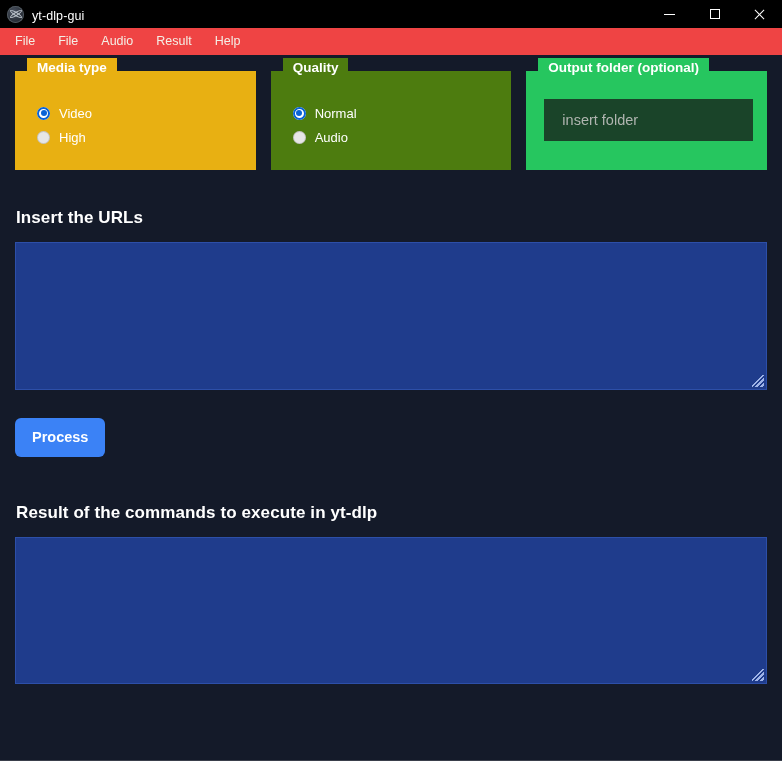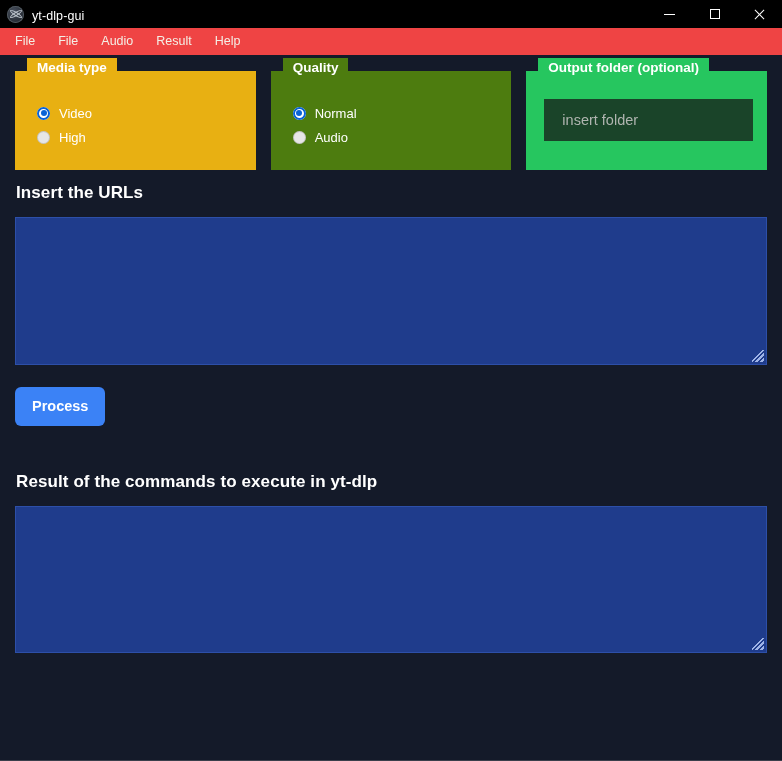--- a/index.html
+++ b/index.html
@@ -143,21 +143,21 @@
     overflow: hidden;
   }
 
   .section-heading {
     color: #ffffff;
     font-size: 17px;
     font-weight: bold;
     letter-spacing: 0.1px;
     margin: 0 0 16px 1px;
   }
-  .section-heading.urls   { margin-top: 13px; margin-bottom: 14px; }
+  .section-heading.urls   { margin-top: 38px; margin-bottom: 14px; }
   .section-heading.result { margin-top: 46px; margin-bottom: 14px; }
 
   
   .cards-row {
     display: flex;
     gap: 15px;
     align-items: flex-start;
   }
   .card {
     position: relative;
@@ -273,21 +273,21 @@
     background:
       linear-gradient(135deg, transparent 0 42%, #9fb4e8 42% 52%, transparent 52% 100%),
       linear-gradient(135deg, transparent 0 62%, #9fb4e8 62% 72%, transparent 72% 100%),
       linear-gradient(135deg, transparent 0 82%, #9fb4e8 82% 92%, transparent 92% 100%);
     pointer-events: none;
   }
 
   
   .process-btn {
     display: inline-block;
-    margin-top: 22px;
+    margin-top: 28px;
     background: #3b82f6;
     color: #ffffff;
     border: none;
     border-radius: 6px;
     font-family: "Liberation Sans", sans-serif;
     font-size: 14.5px;
     font-weight: bold;
     padding: 12px 17px;
     line-height: 1;
     cursor: pointer;

